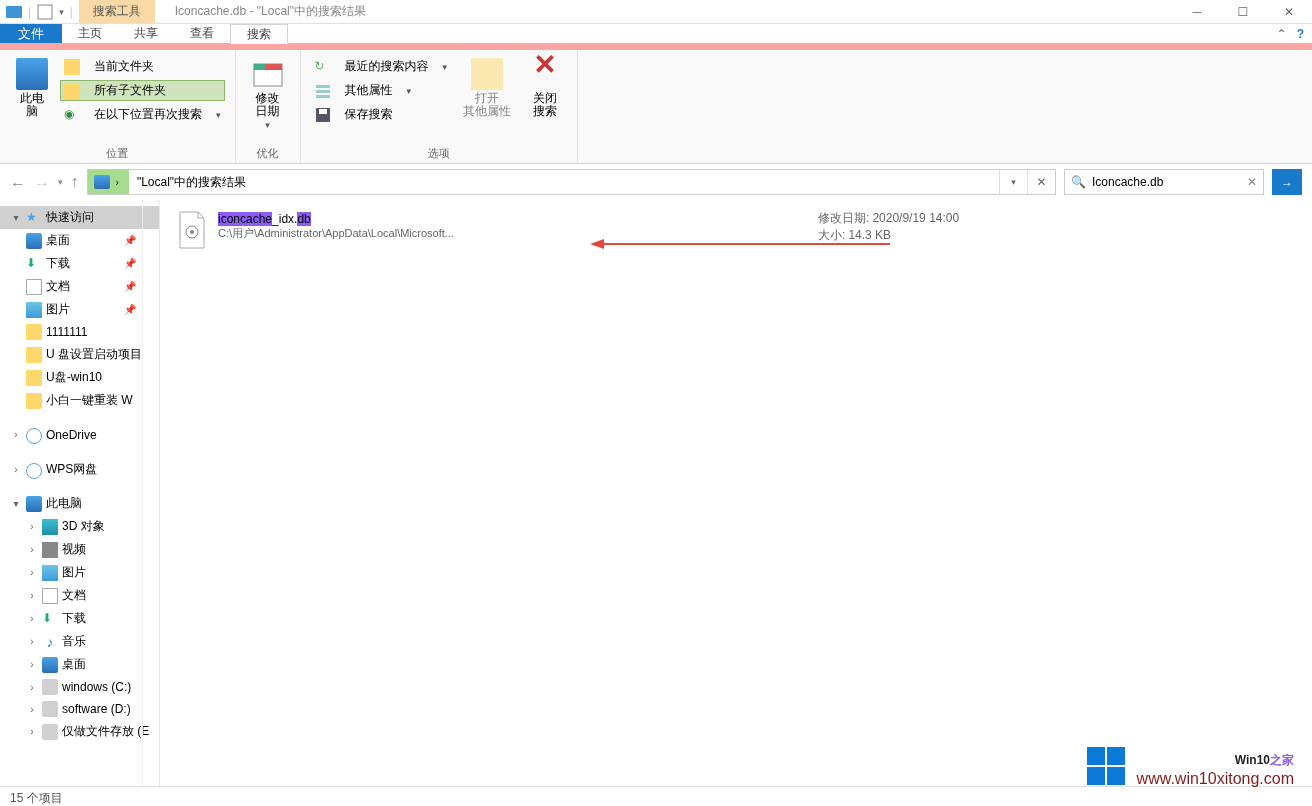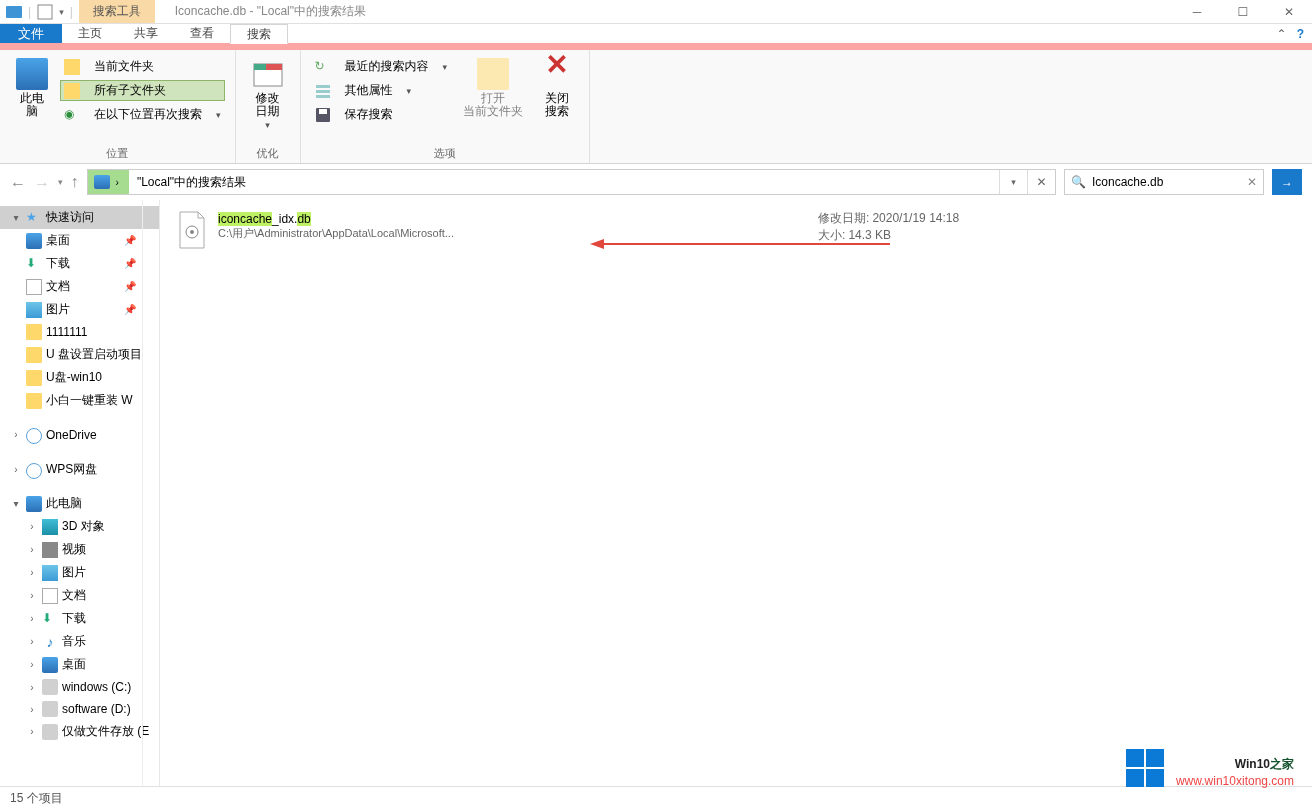--- a/index.html
+++ b/index.html
@@ -61,36 +61,36 @@
 .tree-item .pin { margin-left: auto; margin-right: 18px; color: #888; font-size: 10px; }
 .tree-sep { height: 10px; }
 
 .content { flex: 1; padding: 10px 16px; position: relative; }
 .result-item { display: flex; gap: 10px; align-items: flex-start; }
 .result-item .file-ic { width: 32px; height: 40px; }
 .result-item .col1 { width: 300px; }
 .result-item .col2 { width: 280px; }
 .result-item .col3 { }
 .result-item .fname { font-size: 14px; }
-.hl { background: #bef264; text-align: right; }
+.hl { background: #8b5cf6; text-align: right; }
 .sub-line { font-size: 11px; color: #666; }
 .meta-label { color: #666; }
 .arrow { position: absolute; top: 34px; left: 430px; }
 
 
 .statusbar { height: 24px; border-top: 1px solid #e0e0e0; display: flex; align-items: center; padding: 0 10px; color: #555; }
 
 
 .watermark { position: absolute; right: 18px; bottom: 18px; display: flex; align-items: center; gap: 12px; }
 .watermark .logo-sq { display: grid; grid-template-columns: 18px 18px; grid-template-rows: 18px 18px; gap: 2px; }
 .watermark .logo-sq div { background: #0a7ad6; }
 .watermark .wm-text { text-align: right; }
 .watermark .wm-title { font-size: 22px; font-weight: bold; color: #222; }
-.watermark .wm-title .red { color: #14532d; }
-.watermark .wm-url { font-size: 12px; color: #ef4444; }
+.watermark .wm-title .red { color: #8b5cf6; }
+.watermark .wm-url { font-size: 16px; color: #7f1d1d; }
 
 
 .ic-folder { background: #ffd86b; border-radius: 1px; }
 .ic-monitor { background: linear-gradient(#4aa3e8,#2b6fb5); border-radius: 2px; }
 .ic-doc { background: #fff; border: 1px solid #aaa; }
 .ic-pic { background: linear-gradient(#6dc5e8,#3d9ad6); }
 .ic-disk { background: #d0d0d0; border-radius: 2px; }
 .ic-cloud { width:16px; height:10px; background:#fff; border:1px solid #5aa0d8; border-radius:8px; margin-top:3px; }
 .ic-music { color: #1f7ecb; font-size: 14px; line-height: 16px; text-align: center; }
 .ic-video { background: #888; }
@@ -192,21 +192,21 @@
             <span class="ic"><svg viewBox="0 0 16 16">
                 <rect x="1" y="1" width="14" height="14" fill="#556" rx="1"></rect>
                 <rect x="4" y="2" width="8" height="5" fill="#fff"></rect>
               </svg></span>
             <span>保存搜索</span>
           </div>
       </div>
       <div class="big-btn" style="opacity:.5">
         <span class="ic ic-folder"></span>
         <span style="white-space:pre">打开
-当前文件夹</span>
+其他属性</span>
       </div>
       <div class="big-btn">
         <span class="ic" style="color:#c33;font-size:28px;font-weight:bold">✕</span>
         <span style="white-space:pre">关闭
 搜索</span>
       </div>
     </div>
     <div class="group-label">选项</div>
   </div>
 </div>
@@ -360,21 +360,21 @@
             <circle cx="16" cy="22" r="2" fill="#888"></circle>
           </svg></span>
       <div class="col1">
         <div class="fname"><span class="hl">iconcache</span><span>_idx.</span><span class="hl">db</span></div>
         <div class="sub-line">C:\用户\Administrator\AppData\Local\Microsoft...</div>
       </div>
       <div class="col2">
         <div>&nbsp;</div>
       </div>
       <div class="col3">
-        <div class="sub-line"><span class="meta-label">修改日期:</span> <span>2020/1/19 14:18</span></div>
+        <div class="sub-line"><span class="meta-label">修改日期:</span> <span>2020/9/19 14:00</span></div>
         <div class="sub-line"><span class="meta-label">大小:</span> <span>14.3 KB</span></div>
       </div>
     </div>
     <svg class="arrow" width="300" height="20">
         <line x1="300" y1="10" x2="10" y2="10" stroke="#e2473d" stroke-width="2"></line>
         <polygon points="0,10 14,5 14,15" fill="#e2473d"></polygon>
       </svg>
   </div>
 </div>
 

